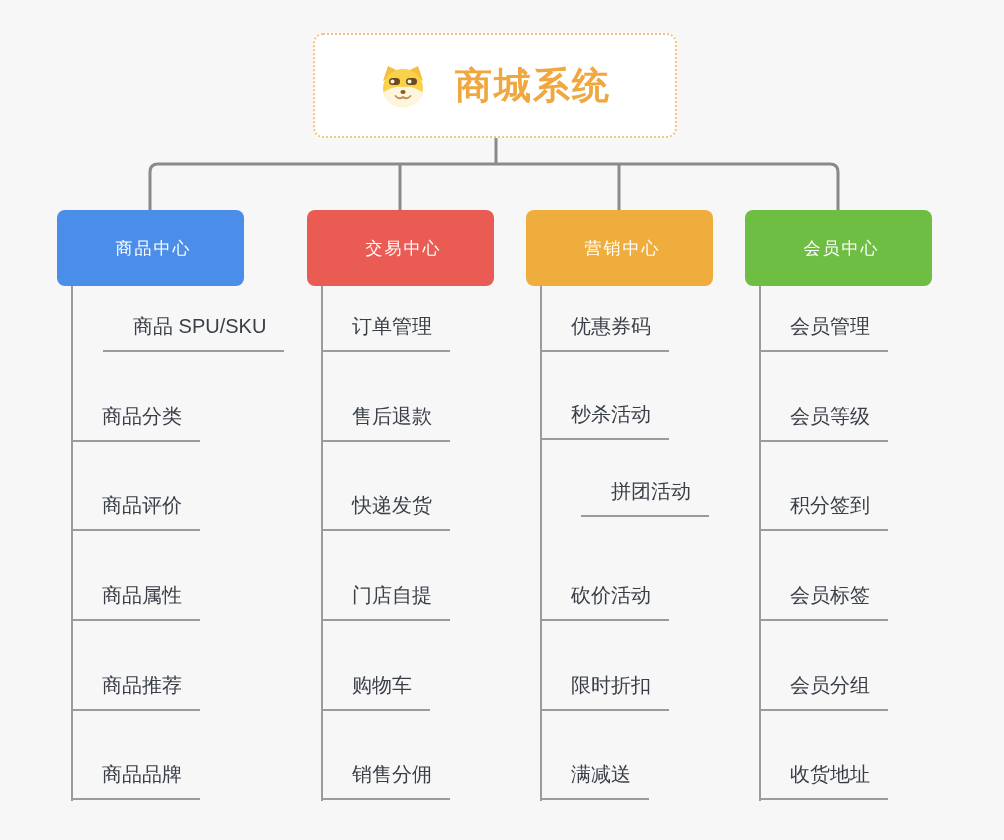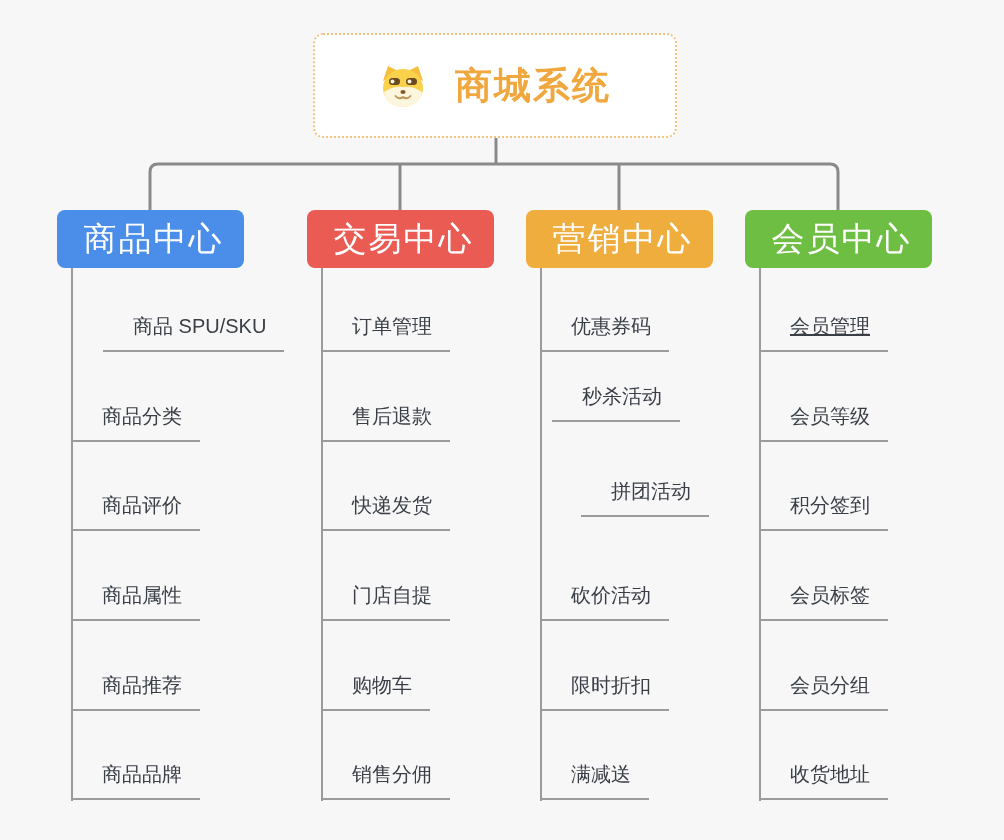--- a/index.html
+++ b/index.html
@@ -37,28 +37,28 @@
   .root-title {
     font-size: 37px;
     font-weight: 600;
     color: #F0A73E;
     letter-spacing: 2px;
     white-space: nowrap;
   }
   .branch-node {
     position: absolute;
     top: 210px;
-    width: 187px; height: 58px;
+    width: 187px; height: 76px;
     box-sizing: border-box;
     border-radius: 8px;
     display: flex;
     align-items: center;
     justify-content: center;
     color: #FFFFFF;
-    font-size: 33px;
+    font-size: 17px;
     letter-spacing: 2px;
     z-index: 2;
     cursor: default;
     padding-left: 6px;
   }
   .child-item {
     position: absolute;
     box-sizing: content-box;
     height: 28px;
     line-height: 28px;
@@ -128,29 +128,29 @@
       <div class="child-item" style="left: 322px; top: 312px;">订单管理</div>
       <div class="child-item" style="left: 322px; top: 402px;">售后退款</div>
       <div class="child-item" style="left: 322px; top: 491px;">快递发货</div>
       <div class="child-item" style="left: 322px; top: 581px;">门店自提</div>
       <div class="child-item" style="left: 322px; top: 671px;">购物车</div>
       <div class="child-item" style="left: 322px; top: 760px;">销售分佣</div>
       <div class="branch-node" style="left: 526px; background: rgb(239, 173, 62); align-items: center;">
         <span>营销中心</span>
       </div>
       <div class="child-item" style="left: 541px; top: 312px;">优惠券码</div>
-      <div class="child-item" style="left: 541px; top: 382px; margin-left: 11px;">秒杀活动</div>
+      <div class="child-item" style="left: 541px; top: 400px;">秒杀活动</div>
       <div class="child-item" style="left: 541px; top: 477px; margin-left: 40px;">拼团活动</div>
       <div class="child-item" style="left: 541px; top: 581px;">砍价活动</div>
       <div class="child-item" style="left: 541px; top: 671px;">限时折扣</div>
       <div class="child-item" style="left: 541px; top: 760px;">满减送</div>
       <div class="branch-node" style="left: 745px; background: rgb(111, 190, 68);">
         <span>会员中心</span>
       </div>
-      <div class="child-item" style="left: 760px; top: 312px; text-decoration: underline;">会员管理</div>
+      <div class="child-item" style="left: 760px; top: 312px;">会员管理</div>
       <div class="child-item" style="left: 760px; top: 402px;">会员等级</div>
       <div class="child-item" style="left: 760px; top: 491px;">积分签到</div>
       <div class="child-item" style="left: 760px; top: 581px;">会员标签</div>
       <div class="child-item" style="left: 760px; top: 671px;">会员分组</div>
       <div class="child-item" style="left: 760px; top: 760px;">收货地址</div>
     </div>
 
 </div>
 
 </body></html>

